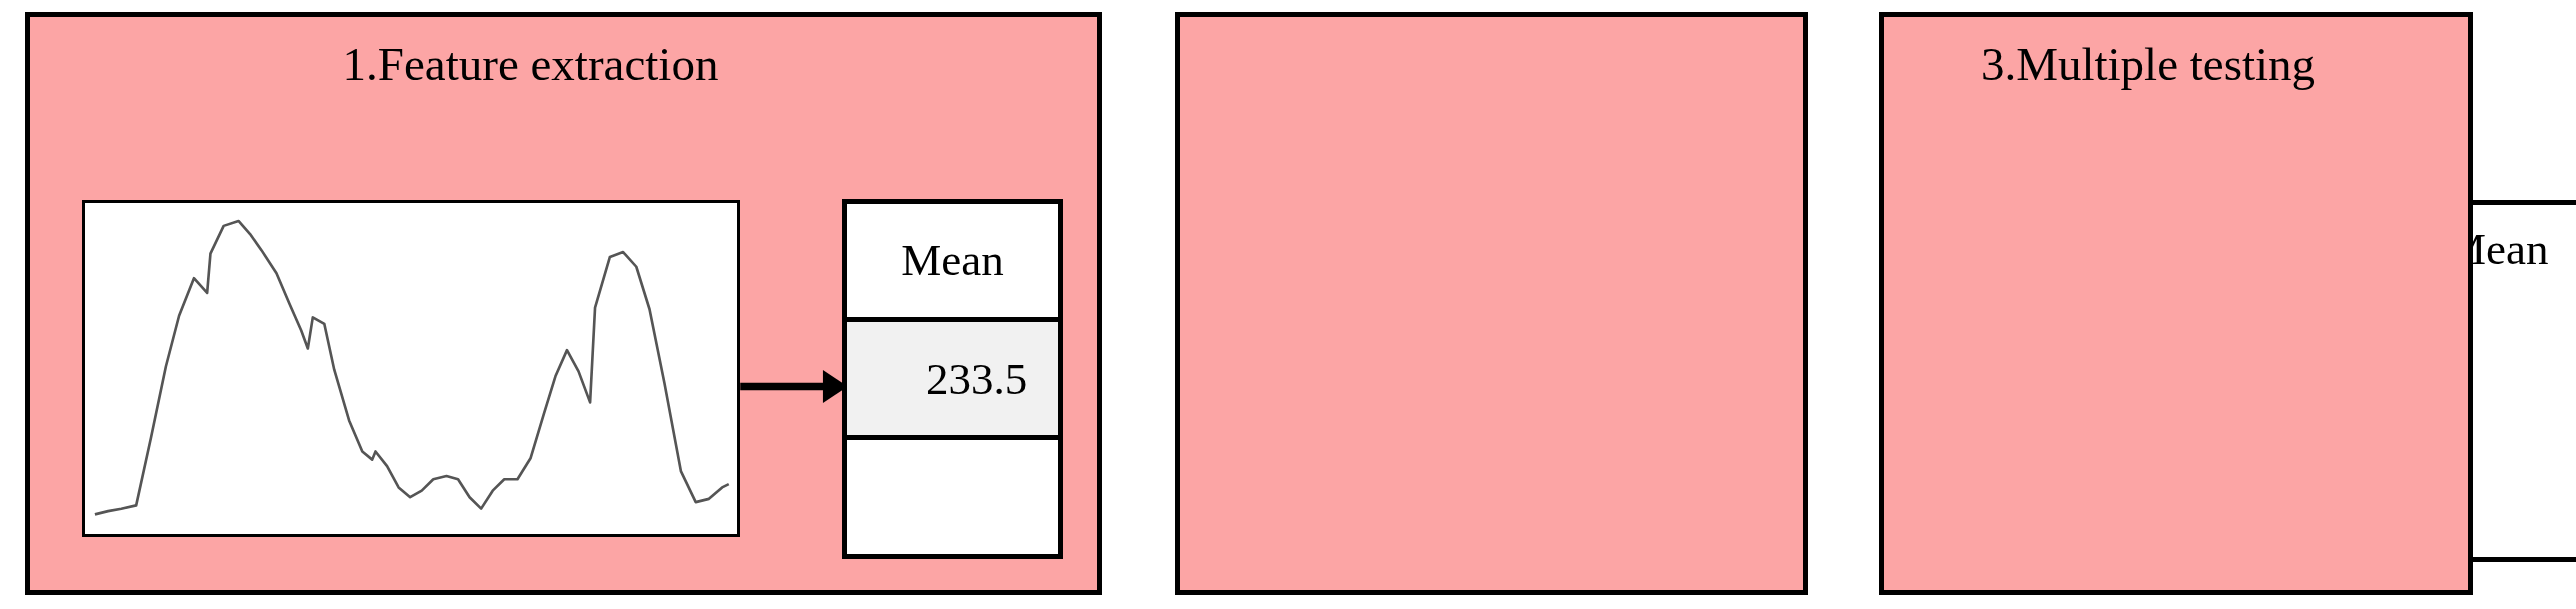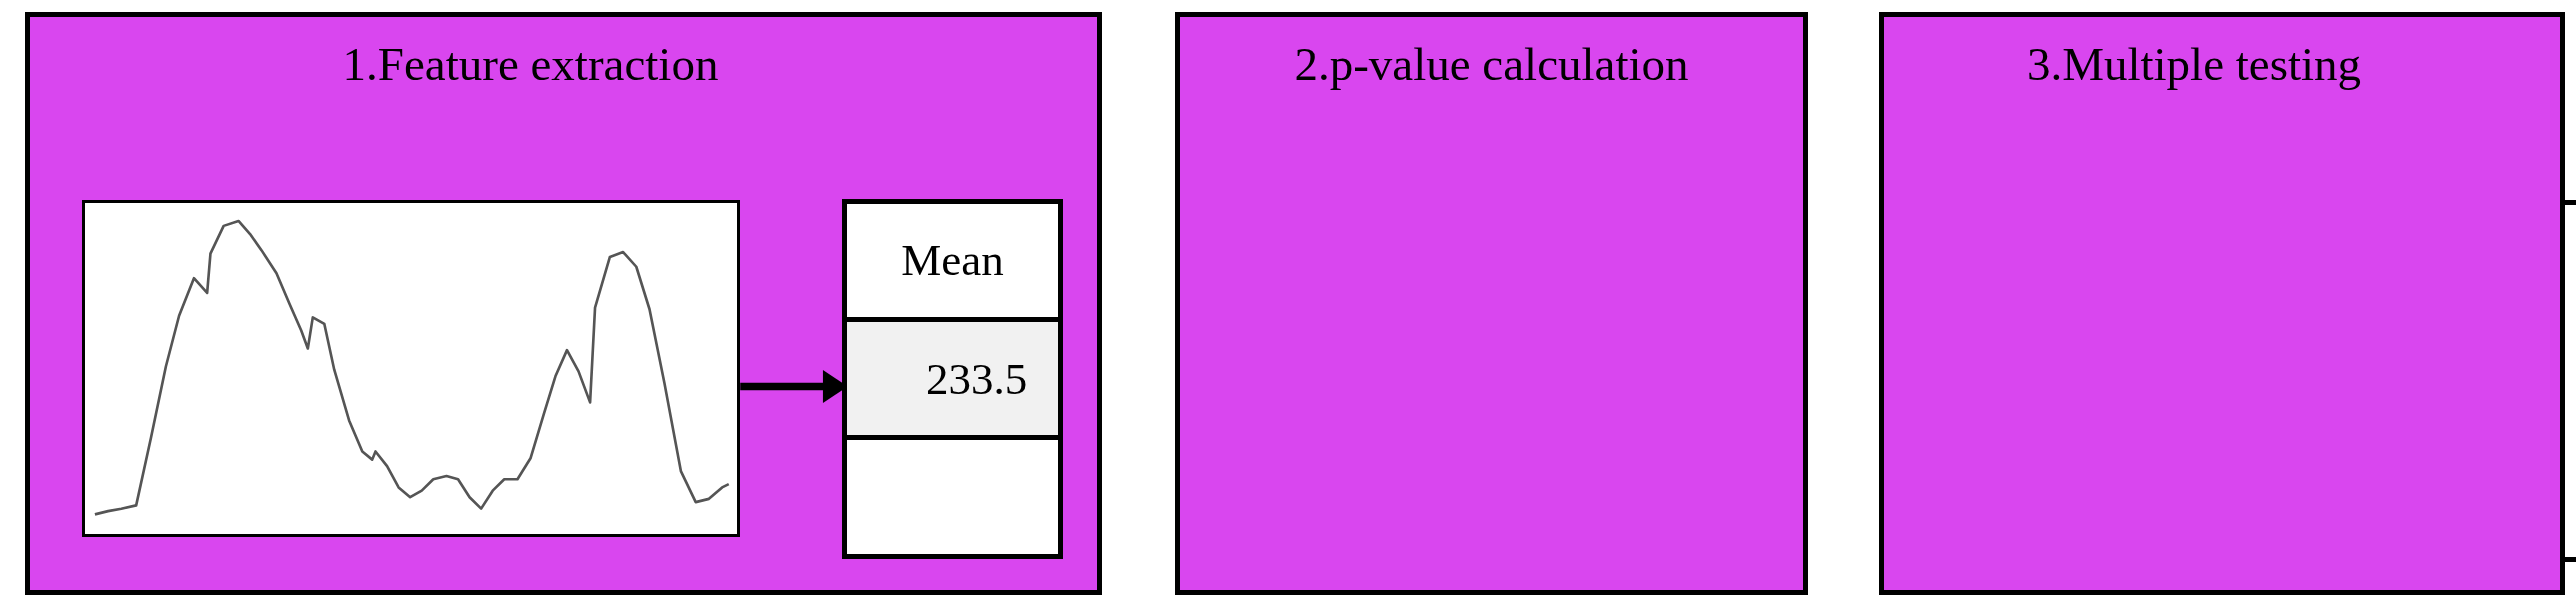--- a/index.html
+++ b/index.html
@@ -16,27 +16,27 @@
   #stage {
     position: relative;
     width: 2576px;
     height: 610px;
     background: #ffffff;
   }
 
   
   .panel {
     position: absolute;
-    background: #d946ef;
+    background: #fca5a5;
     border: 5.8px solid #000000;
     box-sizing: border-box;
   }
   #panel-1 { left: 25px;   top: 11.7px; width: 1077px; height: 583px; }
   #panel-2 { left: 1175px; top: 11.7px; width: 633px;  height: 583px; }
-  #panel-3 { left: 1879px; top: 11.7px; width: 686px;  height: 583px; }
+  #panel-3 { left: 1879px; top: 11.7px; width: 594px;  height: 583px; }
 
   .panel-title {
     position: absolute;
     top: 23px;
     left: 0;
     width: 100%;
     text-align: center;
     font-size: 47px;
     line-height: 1.05;
     color: #000000;
@@ -126,21 +126,20 @@
     </svg>
 
     <div id="mean-table" class="cell-table">
       <div class="cell">Mean</div>
       <div class="cell highlight">233.5</div>
       <div class="cell"></div>
     </div>
   </div>
 
   <div id="panel-2" class="panel">
-    <div class="panel-title">2.p-value calculation</div>
 
     <div id="mean-box">
       <span class="mean-label">Mean</span>
     </div>
 
   </div>
 
   <div id="panel-3" class="panel">
     <div class="panel-title">3.Multiple testing</div>
 

